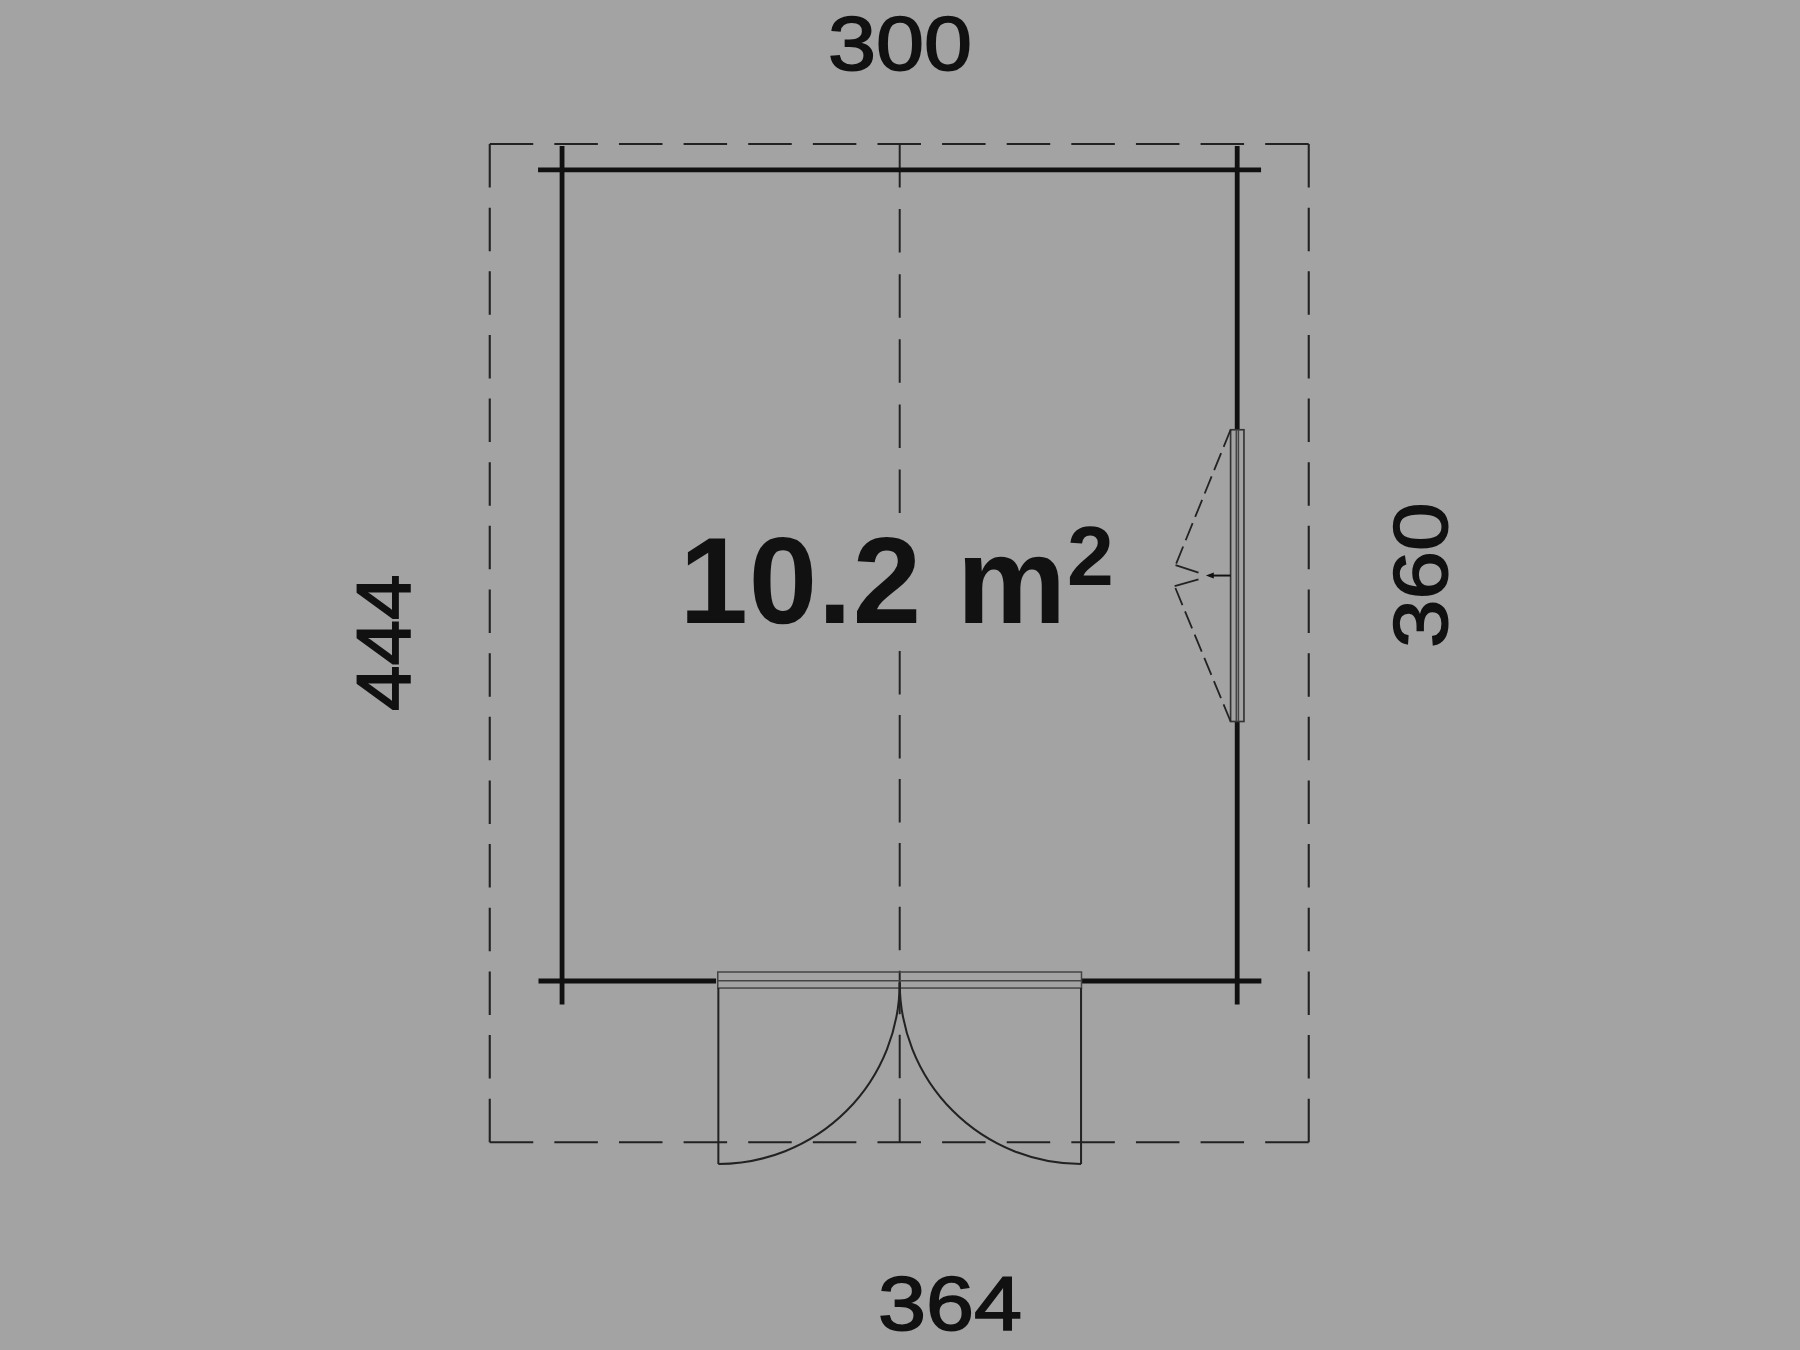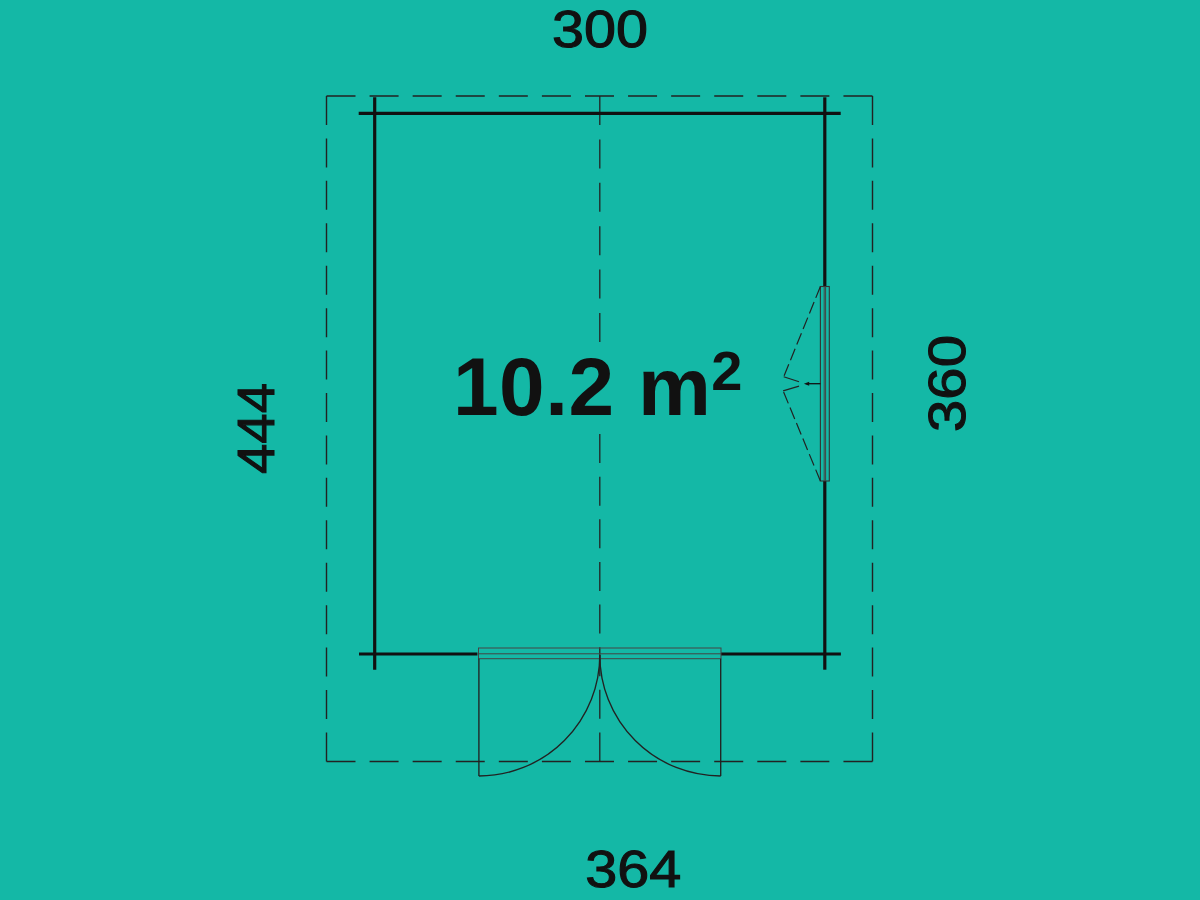--- a/index.html
+++ b/index.html
@@ -1,16 +1,16 @@
 <!DOCTYPE html>
 <html><head>
 <meta charset="utf-8">
 <style>
   html,body{margin:0;padding:0;background:#ffffff;}
-  .page{width:1200px;height:900px;position:relative;overflow:hidden;background:#14b8a6;}
+  .page{width:1200px;height:900px;position:relative;overflow:hidden;background:#a3a3a3;}
   svg{position:absolute;left:0;top:0;}
   text{font-family:"Liberation Sans",sans-serif;fill:#111;}
 </style>
 </head>
 <body>
 <div class="page">
 <svg width="1200" height="900" viewBox="0 0 1200 900">
 
   <g>
     <line x1="326.5" y1="96" x2="872.5" y2="96" stroke="#222" stroke-width="1.4" stroke-dasharray="29 14.08"></line>

